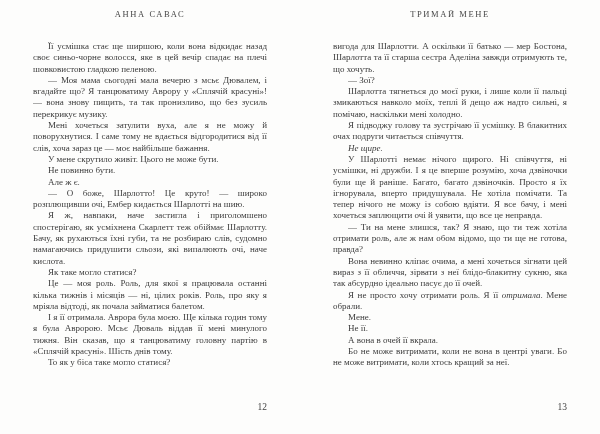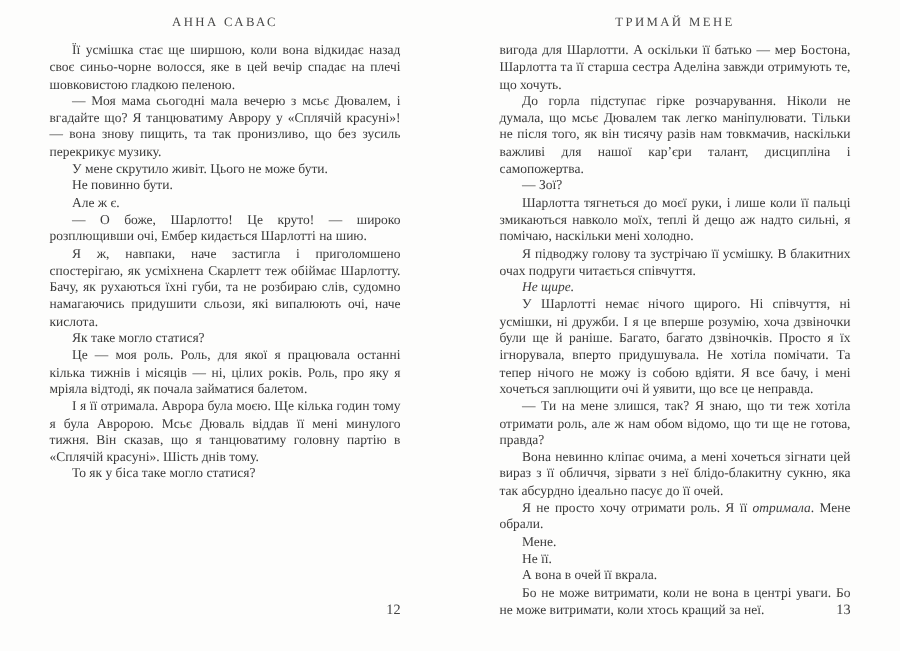--- a/index.html
+++ b/index.html
@@ -34,21 +34,21 @@
     left: 0;
     width: 100%;
     text-align: center;
     font-size: 8.5px;
     letter-spacing: 1.6px;
     color: #474747;
     white-space: nowrap;
   }
   .text-block {
     position: absolute;
-    top: 28px;
+    top: 41px;
     left: 0;
     width: 100%;
     font-size: 9px;
     line-height: 11.3px;
     text-align: justify;
     color: #3b3b3b;
   }
   .text-block p {
     margin: 0;
     padding: 0;
@@ -72,38 +72,38 @@
 </head>
 <body>
 
 <div class="spread">
 
   <section class="page left">
     <div class="running-head">АННА САВАС</div>
     <div class="text-block" id="left-text">
         <p class="indent"><span>Її усмішка стає ще ширшою, коли вона відкидає назад своє синьо-чорне волосся, яке в цей вечір спадає на плечі шовковистою гладкою пеленою.</span></p>
         <p class="indent"><span>— Моя мама сьогодні мала вечерю з мсьє Дювалем, і вгадайте що? Я танцюватиму Аврору у «Сплячій красуні»! — вона знову пищить, та так пронизливо, що без зусиль перекрикує музику.</span></p>
+        <p class="indent"><span>Мені хочеться затулити вуха, але я не можу й поворухнутися. І саме тому не вдається відгородитися від її слів, хоча зараз це — моє найбільше бажання.</span></p>
         <p class="indent"><span>У мене скрутило живіт. Цього не може бути.</span></p>
         <p class="indent"><span>Не повинно бути.</span></p>
         <p class="indent"><span>Але ж є.</span></p>
         <p class="indent"><span>— О боже, Шарлотто! Це круто! — широко розплющивши очі, Ембер кидається Шарлотті на шию.</span></p>
         <p class="indent"><span>Я ж, навпаки, наче застигла і приголомшено спостерігаю, як усміхнена Скарлетт теж обіймає Шарлотту. Бачу, як рухаються їхні губи, та не розбираю слів, судомно намагаючись придушити сльози, які випалюють очі, наче кислота.</span></p>
         <p class="indent"><span>Як таке могло статися?</span></p>
         <p class="indent"><span>Це — моя роль. Роль, для якої я працювала останні кілька тижнів і місяців — ні, цілих років. Роль, про яку я мріяла відтоді, як почала займатися балетом.</span></p>
         <p class="indent"><span>І я її отримала. Аврора була моєю. Ще кілька годин тому я була Авророю. Мсьє Дюваль віддав її мені минулого тижня. Він сказав, що я танцюватиму головну партію в «Сплячій красуні». Шість днів тому.</span></p>
         <p class="indent"><span>То як у біса таке могло статися?</span></p>
       </div>
     <div class="page-number">12</div>
   </section>
 
   <section class="page right">
     <div class="running-head">ТРИМАЙ МЕНЕ</div>
     <div class="text-block" id="right-text">
         <p><span>вигода для Шарлотти. А оскільки її батько — мер Бостона, Шарлотта та її старша сестра Аделіна завжди отримують те, що хочуть.</span></p>
-        <p class="indent"><span>До горла підступає гірке розчарування. Ніколи не думала, що мсьє Дювалем так легко маніпулювати. Тільки не після того, як він тисячу разів нам товкмачив, наскільки важливі для нашої кар’єри талант, дисципліна і самопожертва.</span></p>
         <p class="indent"><span>— Зої?</span></p>
         <p class="indent"><span>Шарлотта тягнеться до моєї руки, і лише коли її пальці змикаються навколо моїх, теплі й дещо аж надто сильні, я помічаю, наскільки мені холодно.</span></p>
         <p class="indent"><span>Я підводжу голову та зустрічаю її усмішку. В блакитних очах подруги читається співчуття.</span></p>
         <p class="indent"><span class="italic">Не щире.</span></p>
         <p class="indent"><span>У Шарлотті немає нічого щирого. Ні співчуття, ні усмішки, ні дружби. І я це вперше розумію, хоча дзвіночки були ще й раніше. Багато, багато дзвіночків. Просто я їх ігнорувала, вперто придушувала. Не хотіла помічати. Та тепер нічого не можу із собою вдіяти. Я все бачу, і мені хочеться заплющити очі й уявити, що все це неправда.</span></p>
         <p class="indent"><span>— Ти на мене злишся, так? Я знаю, що ти теж хотіла отримати роль, але ж нам обом відомо, що ти ще не готова, правда?</span></p>
         <p class="indent"><span>Вона невинно кліпає очима, а мені хочеться зігнати цей вираз з її обличчя, зірвати з неї блідо-блакитну сукню, яка так абсурдно ідеально пасує до її очей.</span></p>
         <p class="indent"><span>Я не просто хочу отримати роль. Я її </span><span class="italic">отримала</span><span>. Мене обрали.</span></p>
         <p class="indent"><span>Мене.</span></p>
         <p class="indent"><span>Не її.</span></p>

